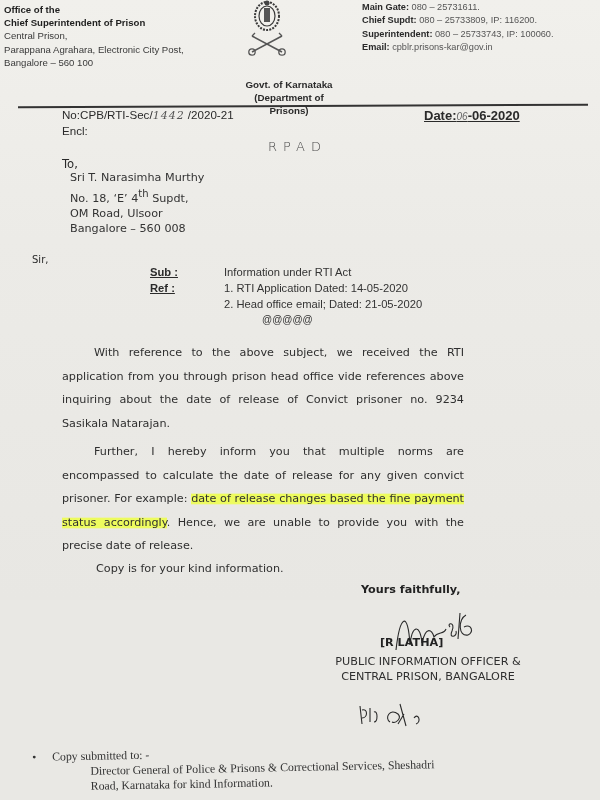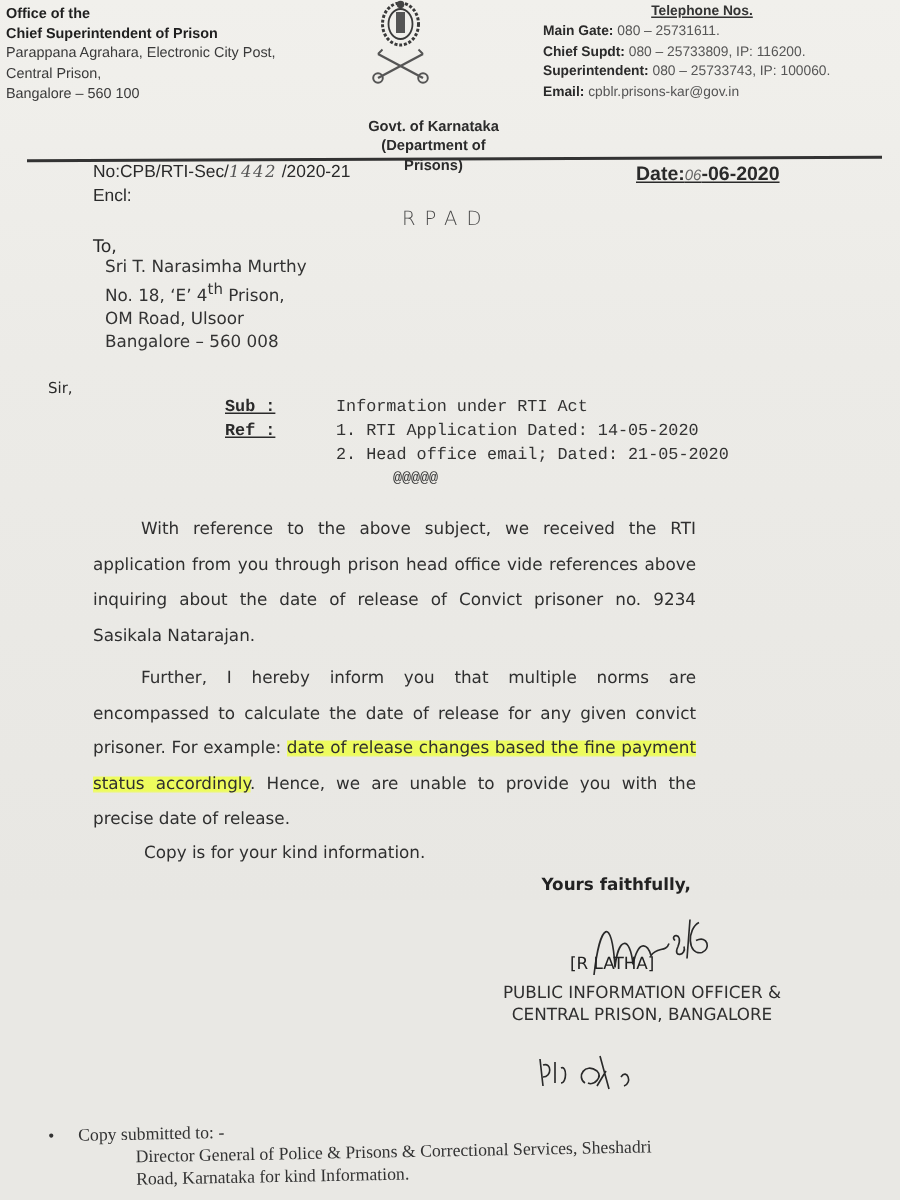--- a/index.html
+++ b/index.html
@@ -26,91 +26,90 @@
   .refno { left: 62px; top: 108px; font-family: "Liberation Sans", sans-serif; font-size: 11.6px; line-height: 14px; color: #2a2a2a; }
   .hand { font-family: "DejaVu Serif", serif; font-style: italic; color: #555; font-size: 11px; letter-spacing: 1px; }
   .encl { left: 62px; top: 124px; font-family: "Liberation Sans", sans-serif; font-size: 11.6px; color: #2a2a2a; }
   .date { left: 424px; top: 108px; font-family: "Liberation Sans", sans-serif; font-size: 13px; font-weight: 700; text-decoration: underline; color: #2a2a2a; }
   .date .dd { font-weight: 400; font-style: italic; color: #666; font-size: 10px; }
   .rpad { left: 268px; top: 139px; font-family: "DejaVu Sans", sans-serif; font-size: 13px; letter-spacing: 6px; color: #4a4a4a; font-weight: 300; }
   .to { left: 62px; top: 157px; font-size: 11.6px; }
   .addr { left: 70px; top: 170px; font-family: "DejaVu Sans", sans-serif; font-size: 11.2px; line-height: 15.5px; color: #333; }
   .addr sup { font-size: 10px; }
   .sir { left: 32px; top: 254px; font-size: 10px; }
-  .subref { left: 150px; top: 265px; font-family: Liberation Mono, monospace; font-size: 11.2px; line-height: 15.8px; color: #333; text-align: center; }
+  .subref { left: 150px; top: 265px; font-family: Liberation Sans, sans-serif; font-size: 11.2px; line-height: 15.8px; color: #333; text-align: center; }
   .subref .lbl { position: absolute; left: 0; font-weight: 700; text-decoration: underline; color: #2a2a2a; }
   .subref .val { position: absolute; left: 74px; white-space: nowrap; }
   .body { left: 62px; width: 402px; font-family: "DejaVu Sans", sans-serif; font-size: 11.2px; line-height: 23.6px; color: #2f2f2f; text-align: justify; }
   .p1 { top: 341px; }
   .p2 { top: 440px; }
   .indent { text-indent: 32px; }
   .hl { background: linear-gradient(180deg, rgba(240,255,60,0) 8%, rgba(238,255,70,0.85) 18%, rgba(238,255,70,0.85) 88%, rgba(240,255,60,0) 100%); }
   .kind { left: 96px; top: 562px; font-size: 11.2px; color: #2f2f2f; }
   .yours { left: 361px; top: 583px; font-family: "DejaVu Sans", sans-serif; font-size: 11.2px; font-weight: 700; color: #222; }
   .sig { left: 386px; top: 605px; width: 110px; height: 50px; }
-  .signame { left: 380px; top: 636px; font-size: 11.2px; font-weight: 400; color: #222; }
+  .signame { left: 380px; top: 636px; font-size: 11.2px; font-weight: 700; color: #222; }
   .sigtitle { left: 318px; top: 655px; width: 220px; text-align: center; font-size: 11.2px; line-height: 14.5px; color: #2f2f2f; }
   .initials { left: 356px; top: 700px; width: 80px; height: 30px; }
   .copy { left: 30px; top: 750px; font-family: "Liberation Serif", serif; font-size: 11.8px; line-height: 15px; color: #333; transform: rotate(-1.1deg); transform-origin: left top; }
   .copy .bullet { position: absolute; left: 2px; top: 0; }
   .copy .lead { position: absolute; left: 22px; top: 0; white-space: nowrap; }
   .copy .to-line { position: absolute; left: 60px; white-space: nowrap; }
 </style>
 </head>
 <body>
 
 <div class="page">
 
   <div class="abs hdr-left">
     <div class="strong">Office of the</div>
     <div class="strong">Chief Superintendent of Prison</div>
+    <div>Central Prison,</div>
     <div>Parappana Agrahara, Electronic City Post,</div>
-    <div>Central Prison,</div>
     <div>Bangalore – 560 100</div>
   </div>
 
   <svg class="abs emblem" viewBox="0 0 50 60">
     <ellipse cx="25" cy="16" rx="12" ry="14" fill="none" stroke="#3a3a3a" stroke-width="2" stroke-dasharray="2 1.2"></ellipse>
     <ellipse cx="25" cy="16" rx="8" ry="10" fill="none" stroke="#3a3a3a" stroke-width="1.2"></ellipse>
     <rect x="22" y="8" width="6" height="14" fill="#555"></rect>
     <circle cx="25" cy="3" r="2.5" fill="#444"></circle>
     <line x1="10" y1="36" x2="40" y2="52" stroke="#555" stroke-width="1.6"></line>
     <line x1="40" y1="36" x2="10" y2="52" stroke="#555" stroke-width="1.6"></line>
     <circle cx="10" cy="52" r="3.2" fill="none" stroke="#555" stroke-width="1.3"></circle>
     <circle cx="40" cy="52" r="3.2" fill="none" stroke="#555" stroke-width="1.3"></circle>
     <path d="M10 36 l3 -3 M40 36 l-3 -3" stroke="#555" stroke-width="1.3"></path>
   </svg>
   <div class="abs govt">
     <div>Govt. of Karnataka</div>
     <div>(Department of Prisons)</div>
   </div>
 
   <div class="abs hdr-right">
-    <span class="title">Telephone Nos.</span>
     <div><b>Main Gate:</b> <span>080 – 25731611.</span></div>
     <div><b>Chief Supdt:</b> <span>080 – 25733809, IP: 116200.</span></div>
     <div><b>Superintendent:</b> <span>080 – 25733743, IP: 100060.</span></div>
     <div><b>Email:</b> <span>cpblr.prisons-kar@gov.in</span></div>
   </div>
 
   <div class="abs rule"></div>
 
   <div class="abs refno">
     <span>No:CPB/RTI-Sec/</span><span class="hand">1442</span><span> /2020-21</span>
   </div>
   <div class="abs encl">Encl:</div>
   <div class="abs date">
     <span>Date:</span><span class="dd">06</span><span>-06-2020</span>
   </div>
   <div class="abs rpad">RPAD</div>
 
   <div class="abs to">To,</div>
   <div class="abs addr">
     <div>Sri T. Narasimha Murthy</div>
-    <div><span>No. 18, ‘E’ 4</span><sup>th</sup><span> Prison,</span></div>
+    <div><span>No. 18, ‘E’ 4</span><sup>th</sup><span> Supdt,</span></div>
     <div>OM Road, Ulsoor</div>
     <div>Bangalore – 560 008</div>
   </div>
   <div class="abs sir">Sir,</div>
 
   <div class="abs subref" style="width:340px;height:70px;">
     <span class="lbl" style="top:0">Sub :</span>
     <span class="val" style="top:0">Information under RTI Act</span>
     <span class="lbl" style="top:15.8px">Ref :</span>
     <span class="val" style="top:15.8px">1. RTI Application Dated: 14-05-2020</span>

